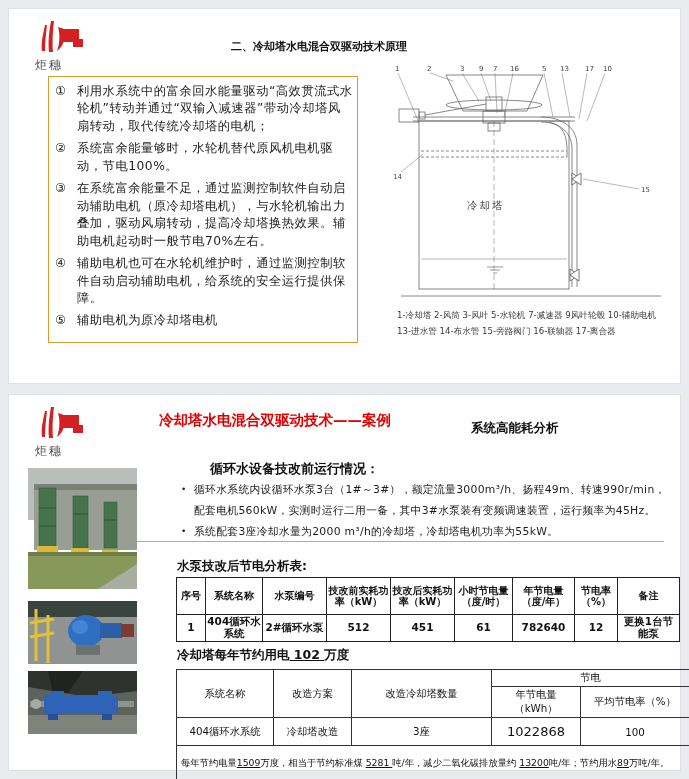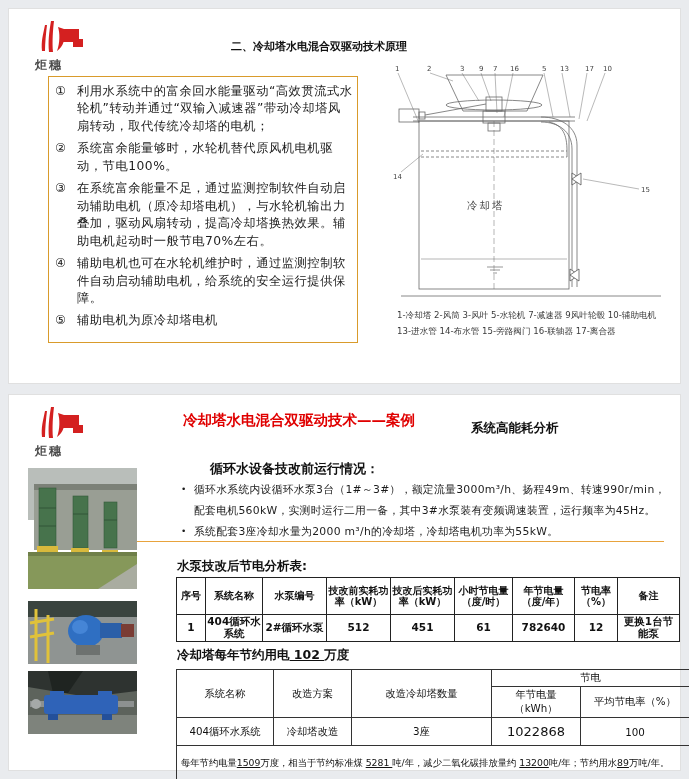--- a/index.html
+++ b/index.html
@@ -13,38 +13,38 @@
   }
   .slide {
     position:absolute; left:8px; width:673px; background:#ffffff;
     border:1px solid #e0e0e0;
   }
   .slide1 { top:8px;  height:376px; }
   .slide2 { top:394px; height:377px; }
 
   
   .logo { position:absolute; left:24px; top:8px; width:58px; height:58px; }
-  .logo .logo-text { position:absolute; left:2px; top:40px; font-size:12px; font-weight:bold; color:#4a4a4a; letter-spacing:2px; }
+  .logo .logo-text { position:absolute; left:2px; top:40px; font-size:12px; font-weight:normal; color:#4a4a4a; letter-spacing:2px; }
 
   
   .s1-title { position:absolute; left:140px; top:30px; width:340px; text-align:center;
               font-size:11px; font-weight:bold; color:#111; }
   .principle-box { position:absolute; left:39px; top:67px; width:310px; height:267px;
                    border:1.5px solid #d99b2b; padding:6px 4px 4px 6px; }
   .li { display:flex; font-size:12.3px; line-height:1.42; margin-bottom:5px; color:#1c1c1c; }
   .li .num { width:22px; flex:0 0 22px; }
   .li .txt { flex:1; letter-spacing:0.5px; }
 
   .diagram { position:absolute; left:382px; top:50px; width:278px; height:242px; }
   .diagram svg { width:100%; height:100%; }
   .legend { position:absolute; left:388px; top:298px; width:280px;
             font-size:8.6px; color:#3a3a3a; line-height:1.9; }
 
   
-  .s2-title { position:absolute; left:150px; top:16px; width:280px; text-align:center;
+  .s2-title { position:absolute; left:150px; top:16px; width:280px; text-align:left;
               font-size:14.5px; font-weight:bold; color:#e00000; }
   .s2-right-heading { position:absolute; left:462px; top:25px; font-size:12.5px; font-weight:bold; color:#111; }
   .s2-subtitle { position:absolute; left:140px; top:43px; font-size:13px; color:#1c1c1c; }
   .s2-subtitle b { font-weight:bold; }
   .s2-section { position:absolute; left:157px; top:65px; font-size:13px; font-weight:bold; color:#111;margin-left:44px; }
   .s2-bullets { position:absolute; left:172px; top:84px; width:492px; }
   .bullet { display:flex; font-size:10.8px; line-height:21px; color:#1c1c1c; }
   .bullet .mark { width:13px; flex:0 0 13px; font-size:9px; }
   .bullet .txt { flex:1; letter-spacing:0.3px; }
   .orange-line { position:absolute; left:57px; top:146px; width:598px; height:0;

